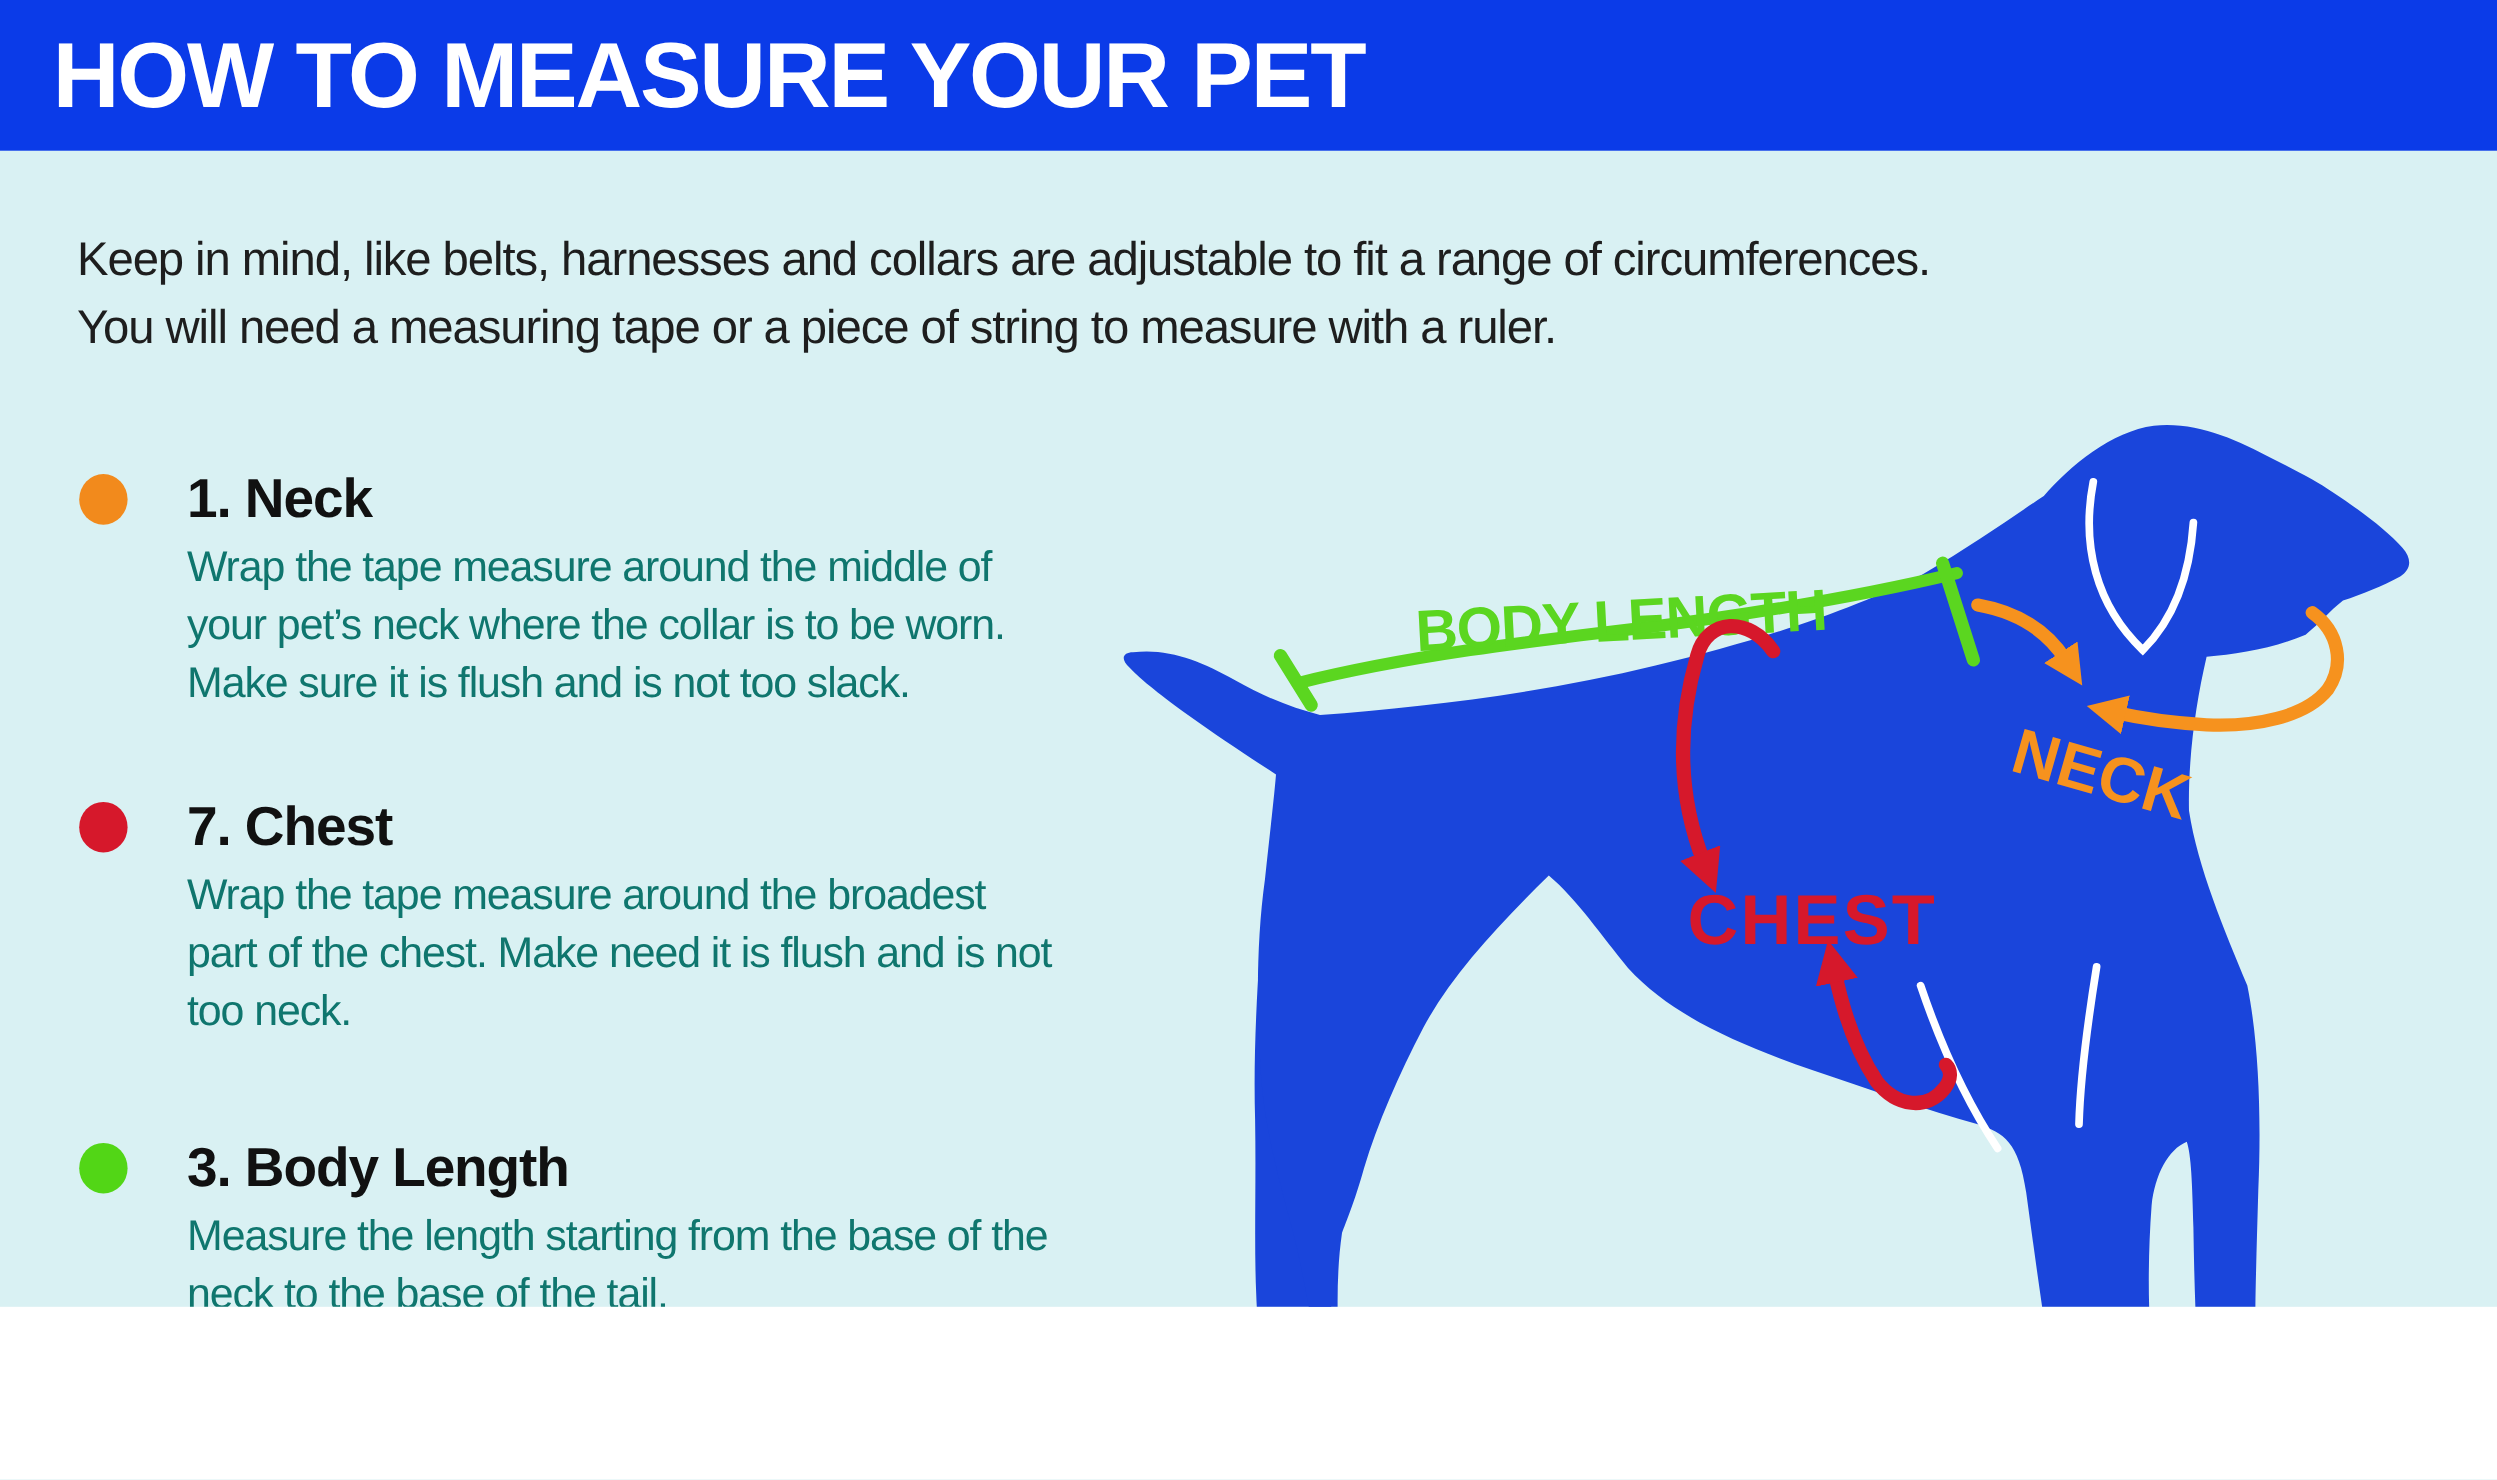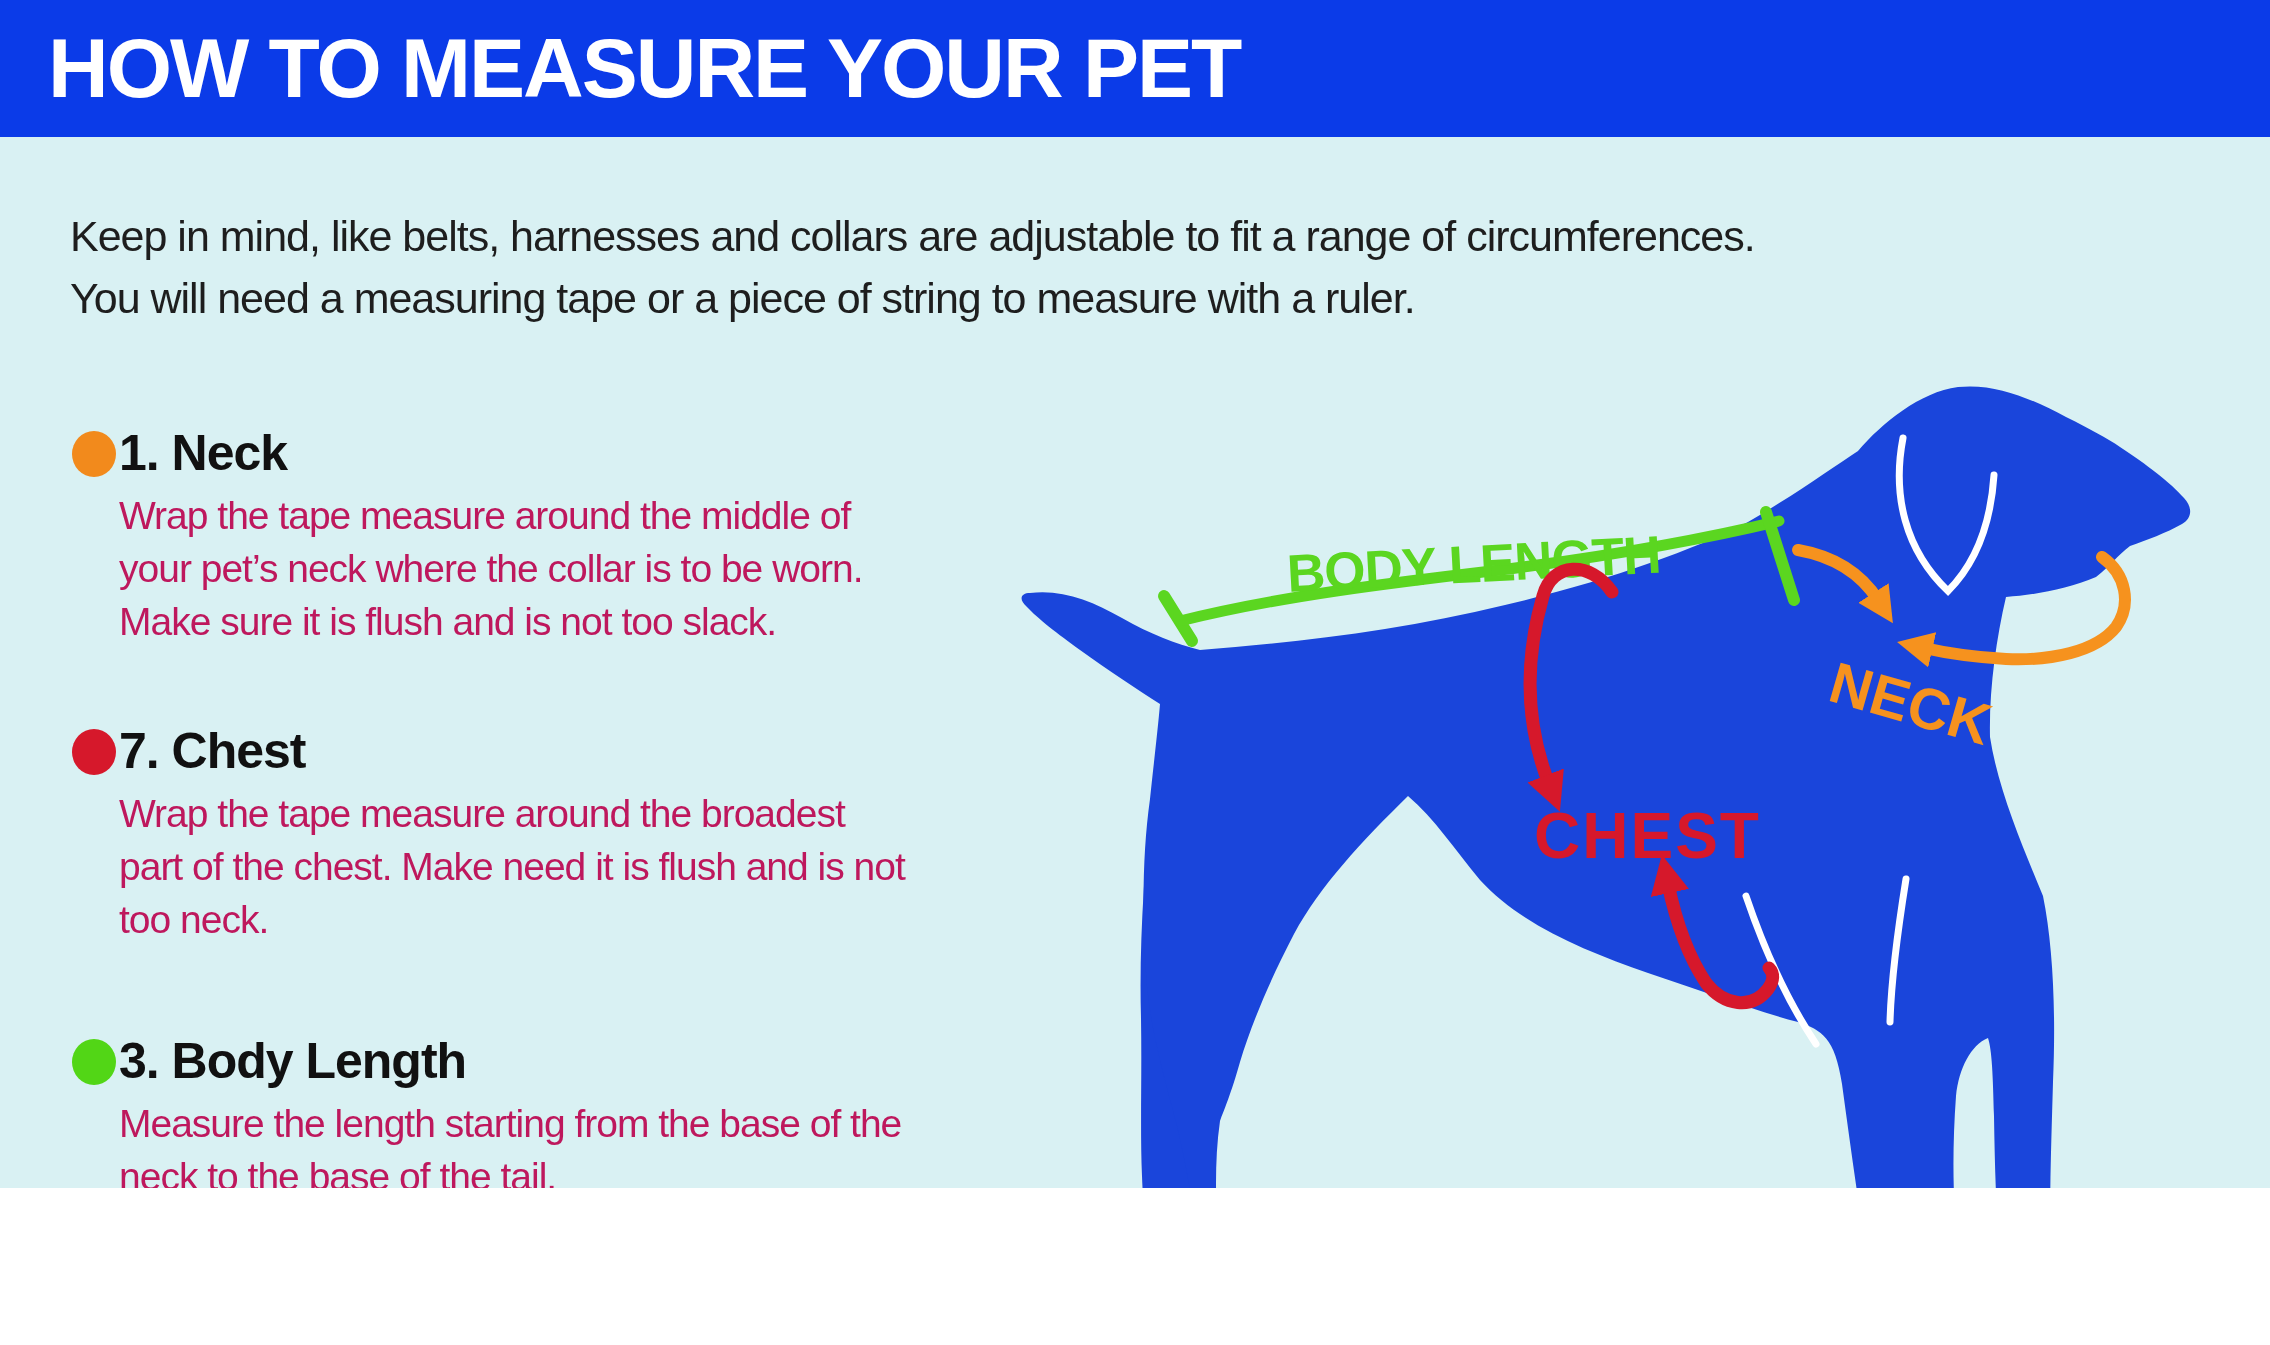--- a/index.html
+++ b/index.html
@@ -4,23 +4,23 @@
 <style>
   html,body{margin:0;padding:0;}
   body{font-family:"Liberation Sans", sans-serif;}
   .page{position:relative;width:2270px;height:1188px;overflow:hidden;}
   .topbar{position:absolute;left:0;top:0;width:2270px;height:137px;display:flex;align-items:center;}
   .topbar h1{margin:0;padding-left:48px;font-size:84px;font-weight:bold;letter-spacing:-2px;}
   .intro{position:absolute;left:70px;top:205px;}
   .intro p{margin:0;font-size:43px;line-height:62px;letter-spacing:-1px;color:#1e1e1e;}
   .step{position:absolute;left:72px;width:1060px;}
   .step .bullet{position:absolute;left:0;top:6px;width:44px;height:46px;border-radius:50%;}
-  .step .content{margin-left:47px;}
+  .step .content{margin-left:98px;}
   .step h2{margin:0;font-size:50px;line-height:56px;font-weight:bold;letter-spacing:-1px;color:#111;}
-  .step p{margin:8px 0 0 0;font-size:39px;line-height:53px;letter-spacing:-1px;color:#be185d;}
+  .step p{margin:8px 0 0 0;font-size:39px;line-height:53px;letter-spacing:-1px;color:#0f766e;}
   .step-1{top:425px;}
   .step-2{top:723px;}
   .step-3{top:1033px;}
   .diagram{position:absolute;left:1000px;top:370px;width:1270px;height:975px;}
   .diagram text{font-family:"Liberation Sans", sans-serif;font-weight:bold;}
   .anno{fill:none;stroke-linecap:round;}
   .marking{fill:none;stroke:#fff;stroke-width:7;stroke-linecap:round;}
 </style>
 </head>
 <body>

